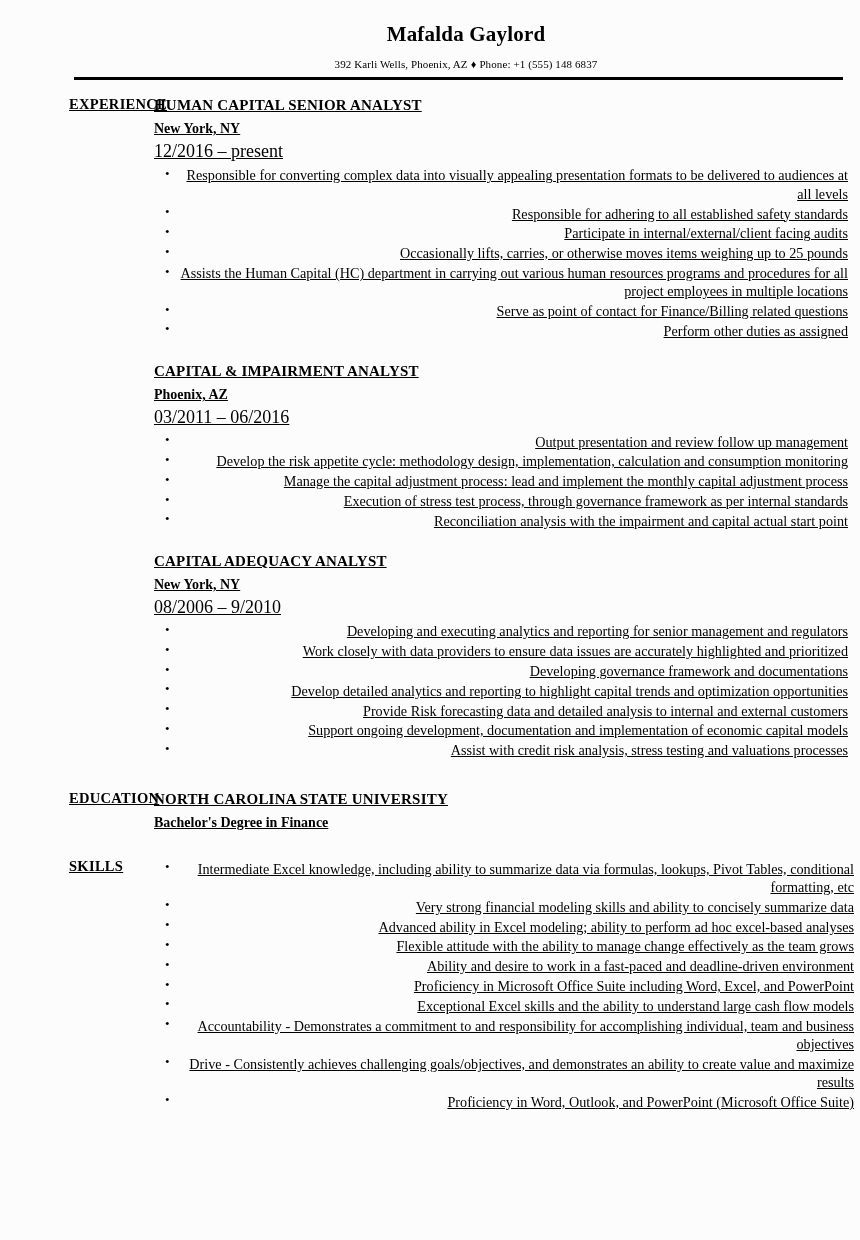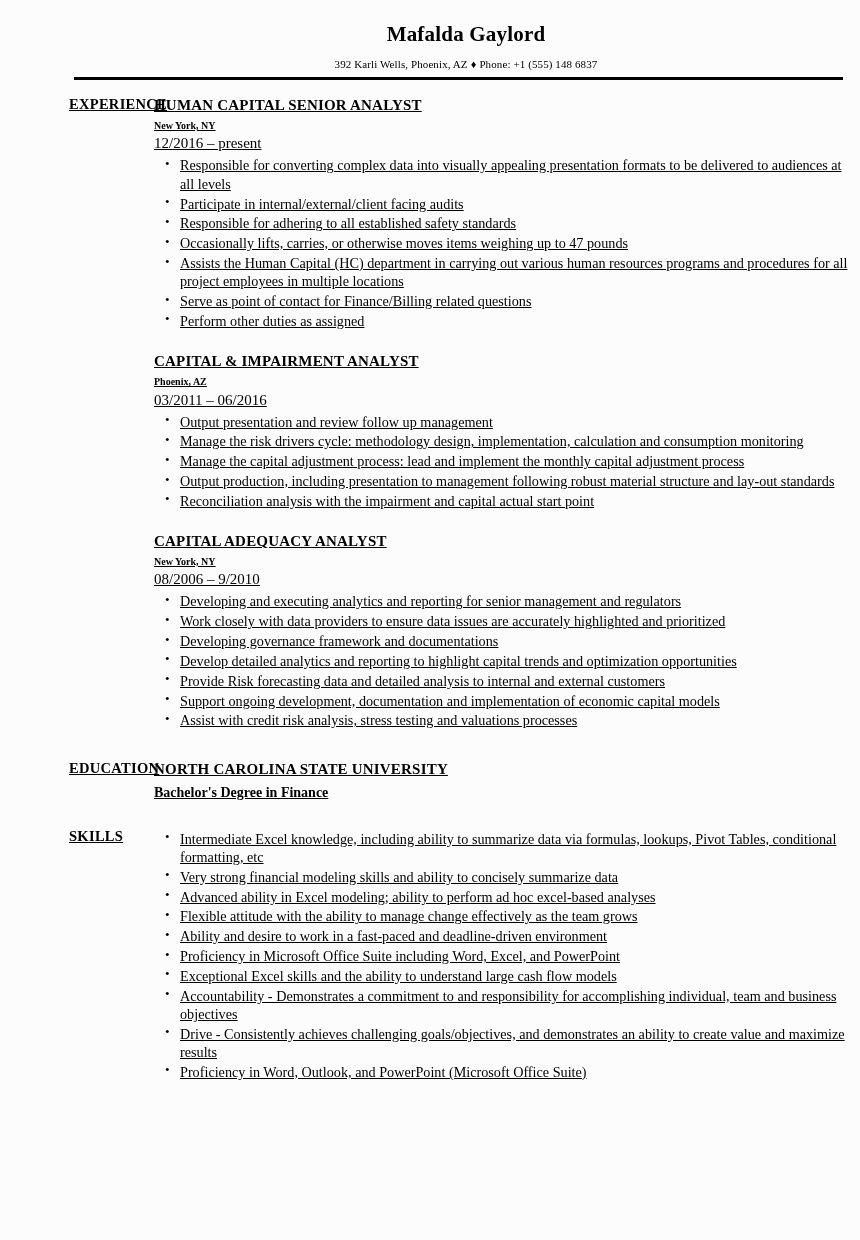--- a/index.html
+++ b/index.html
@@ -81,43 +81,43 @@
   .job + .job {
     margin-top: 22px;
   }
   .job-title {
     font-size: 15px;
     font-weight: bold;
     letter-spacing: 0.2px;
     line-height: 1.32;
   }
   .job-location {
-    font-size: 10px;
+    font-size: 14px;
     font-weight: bold;
     line-height: 1.45;
     margin-top: 3px;
   }
   .job-dates {
-    font-size: 15px;
+    font-size: 18px;
     line-height: 1.4;
   }
 
   
   ul.bullets {
     list-style: none;
     margin: 2px 0 0 0;
     padding: 0;
   }
   ul.bullets > li {
     position: relative;
     padding-left: 26px;
     font-size: 14.2px;
     line-height: 1.29;
     margin-top: 1.5px;
-    text-align: left;
+    text-align: right;
   }
   ul.bullets > li::before {
     content: "\2022";
     position: absolute;
     left: 11px;
     top: -0.5px;
     font-size: 13px;
     line-height: 1.29;
   }
 
@@ -163,38 +163,38 @@
     <div class="section section-experience">
       <div class="label-col">EXPERIENCE</div>
       <div class="content-col">
 
         <div class="job">
           <div class="job-title">HUMAN CAPITAL SENIOR ANALYST</div>
           <div class="job-location">New York, NY</div>
           <div class="job-dates">12/2016 – present</div>
           <ul class="bullets">
             <li>Responsible for converting complex data into visually appealing presentation formats to be delivered to audiences at all levels</li>
+            <li>Responsible for adhering to all established safety standards</li>
             <li>Participate in internal/external/client facing audits</li>
-            <li>Responsible for adhering to all established safety standards</li>
-            <li>Occasionally lifts, carries, or otherwise moves items weighing up to 47 pounds</li>
+            <li>Occasionally lifts, carries, or otherwise moves items weighing up to 25 pounds</li>
             <li>Assists the Human Capital (HC) department in carrying out various human resources programs and procedures for all project employees in multiple locations</li>
             <li>Serve as point of contact for Finance/Billing related questions</li>
             <li>Perform other duties as assigned</li>
           </ul>
         </div>
 
         <div class="job">
           <div class="job-title">CAPITAL &amp; IMPAIRMENT ANALYST</div>
           <div class="job-location">Phoenix, AZ</div>
           <div class="job-dates">03/2011 – 06/2016</div>
           <ul class="bullets">
             <li>Output presentation and review follow up management</li>
-            <li>Manage the risk drivers cycle: methodology design, implementation, calculation and consumption monitoring</li>
+            <li>Develop the risk appetite cycle: methodology design, implementation, calculation and consumption monitoring</li>
             <li>Manage the capital adjustment process: lead and implement the monthly capital adjustment process</li>
-            <li>Output production, including presentation to management following robust material structure and lay-out standards</li>
+            <li>Execution of stress test process, through governance framework as per internal standards</li>
             <li>Reconciliation analysis with the impairment and capital actual start point</li>
           </ul>
         </div>
 
         <div class="job">
           <div class="job-title">CAPITAL ADEQUACY ANALYST</div>
           <div class="job-location">New York, NY</div>
           <div class="job-dates">08/2006 – 9/2010</div>
           <ul class="bullets">
             <li>Developing and executing analytics and reporting for senior management and regulators</li>

